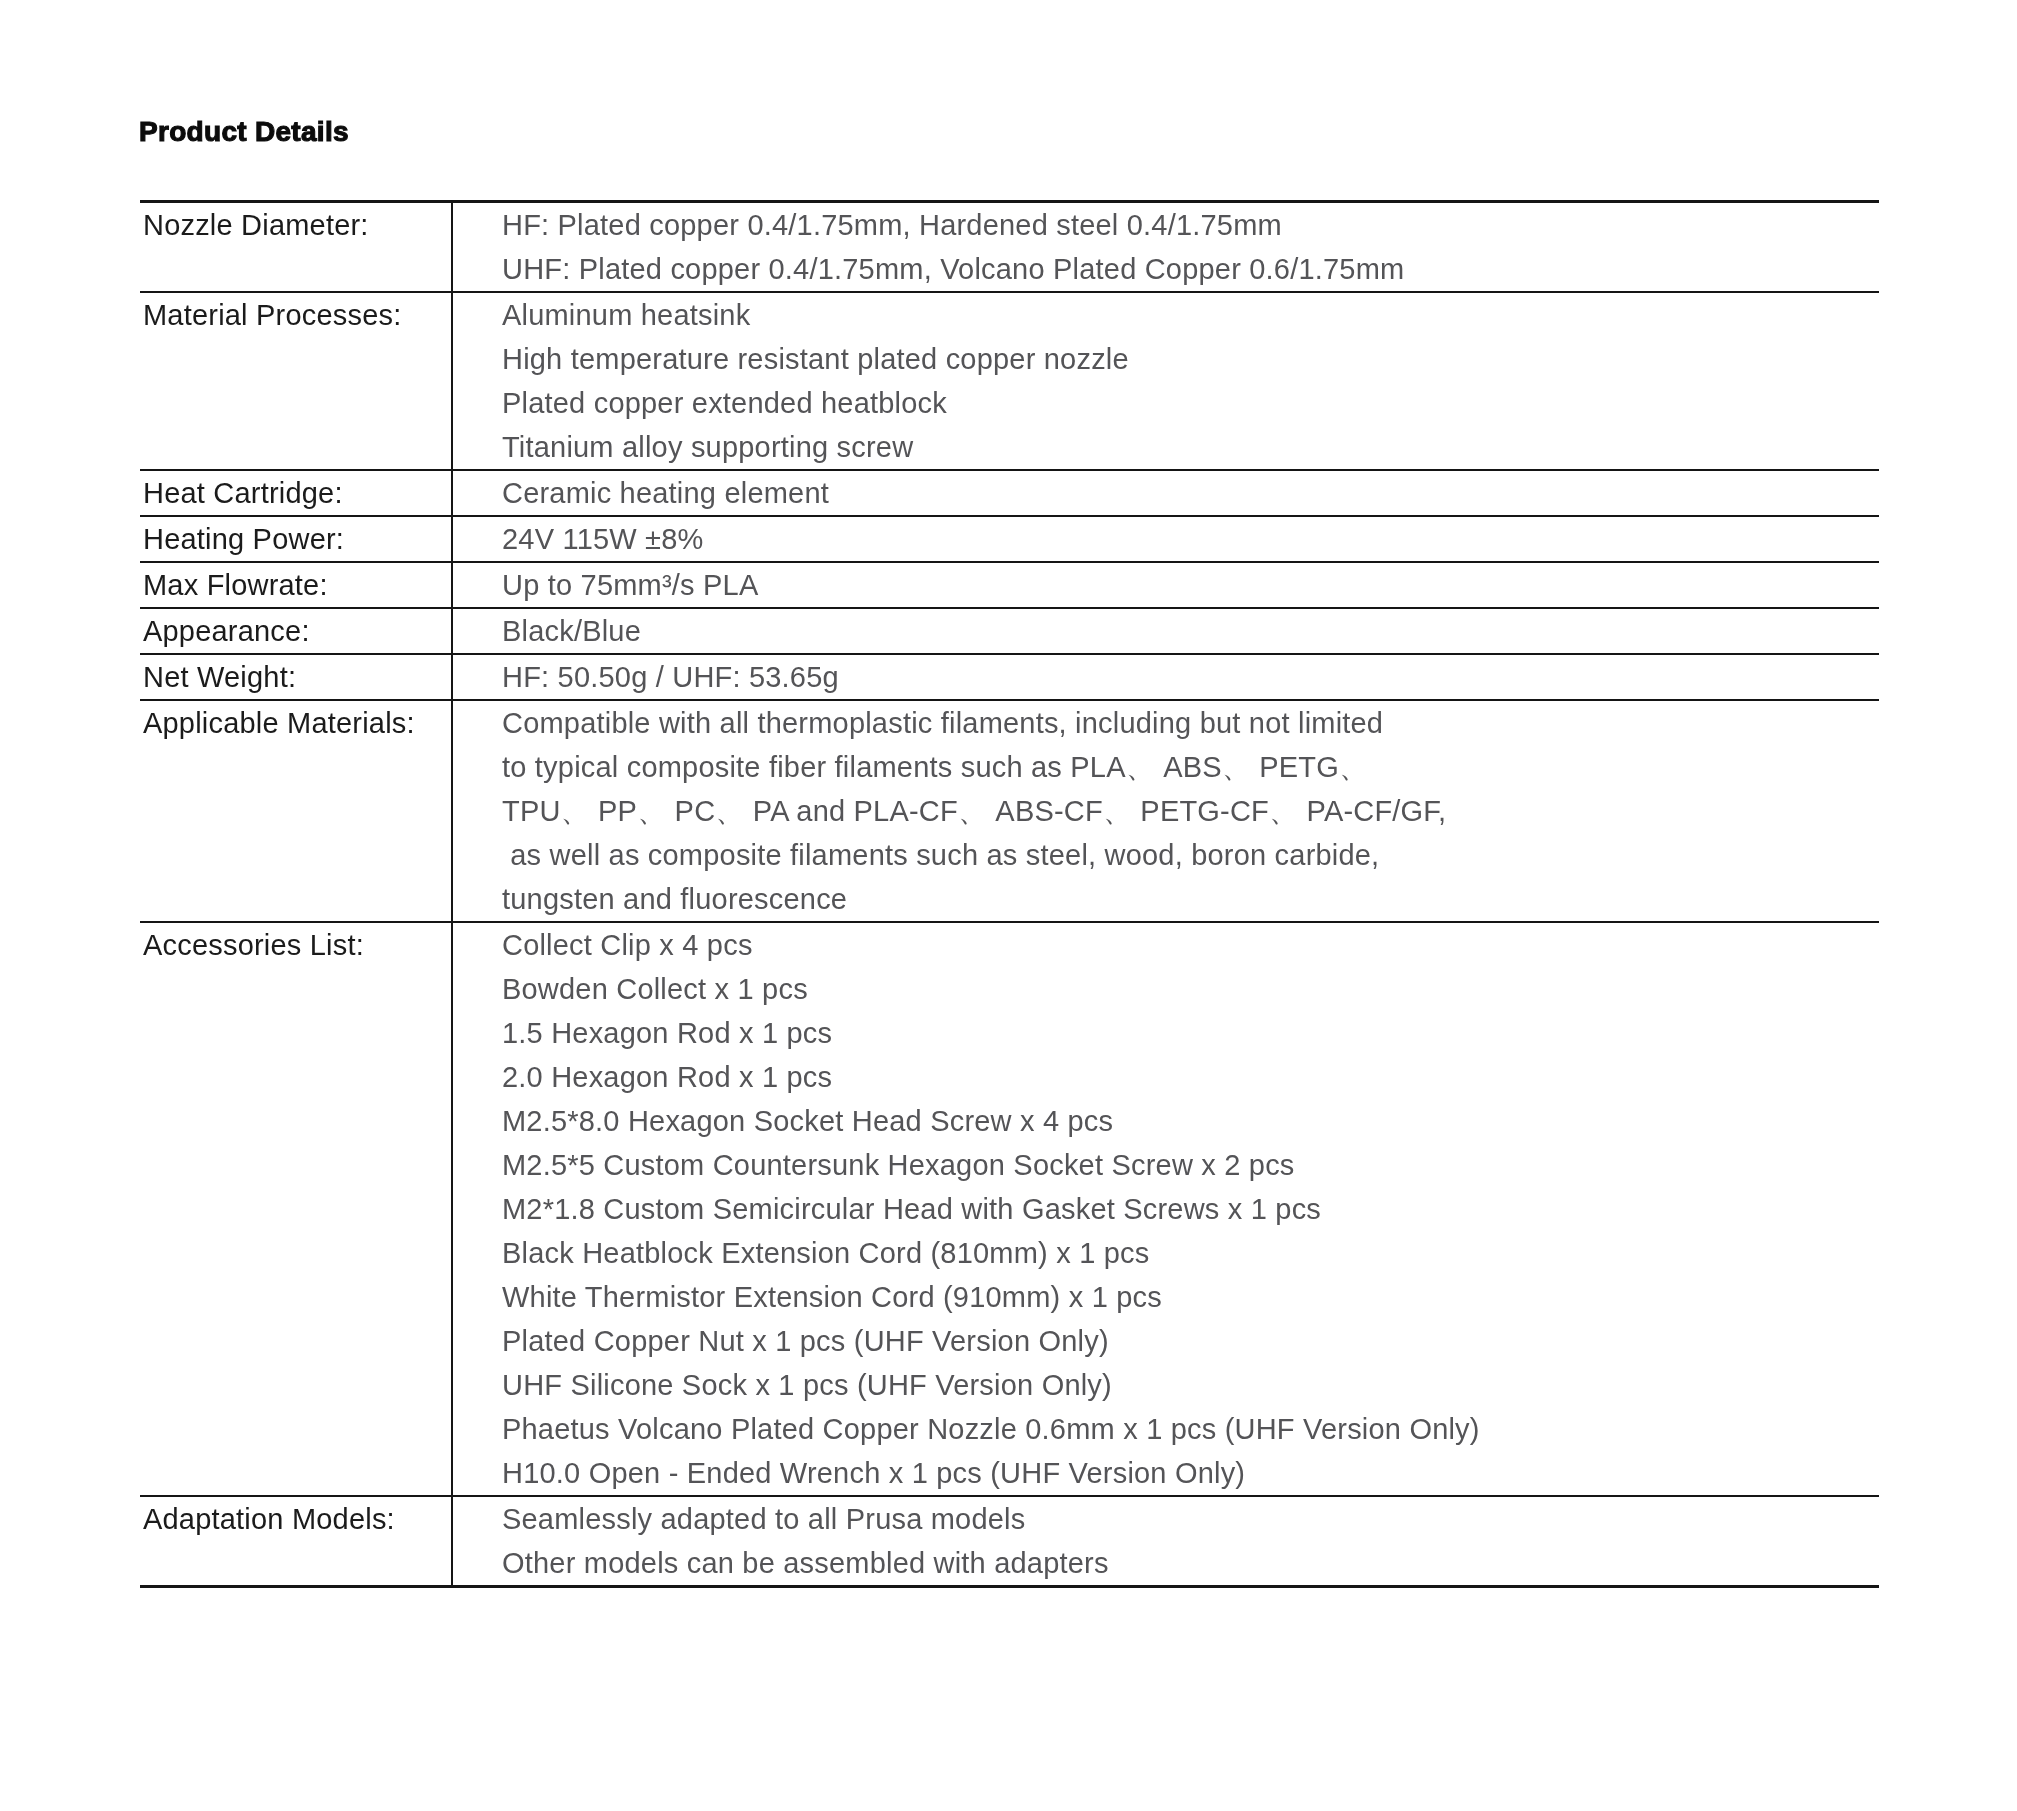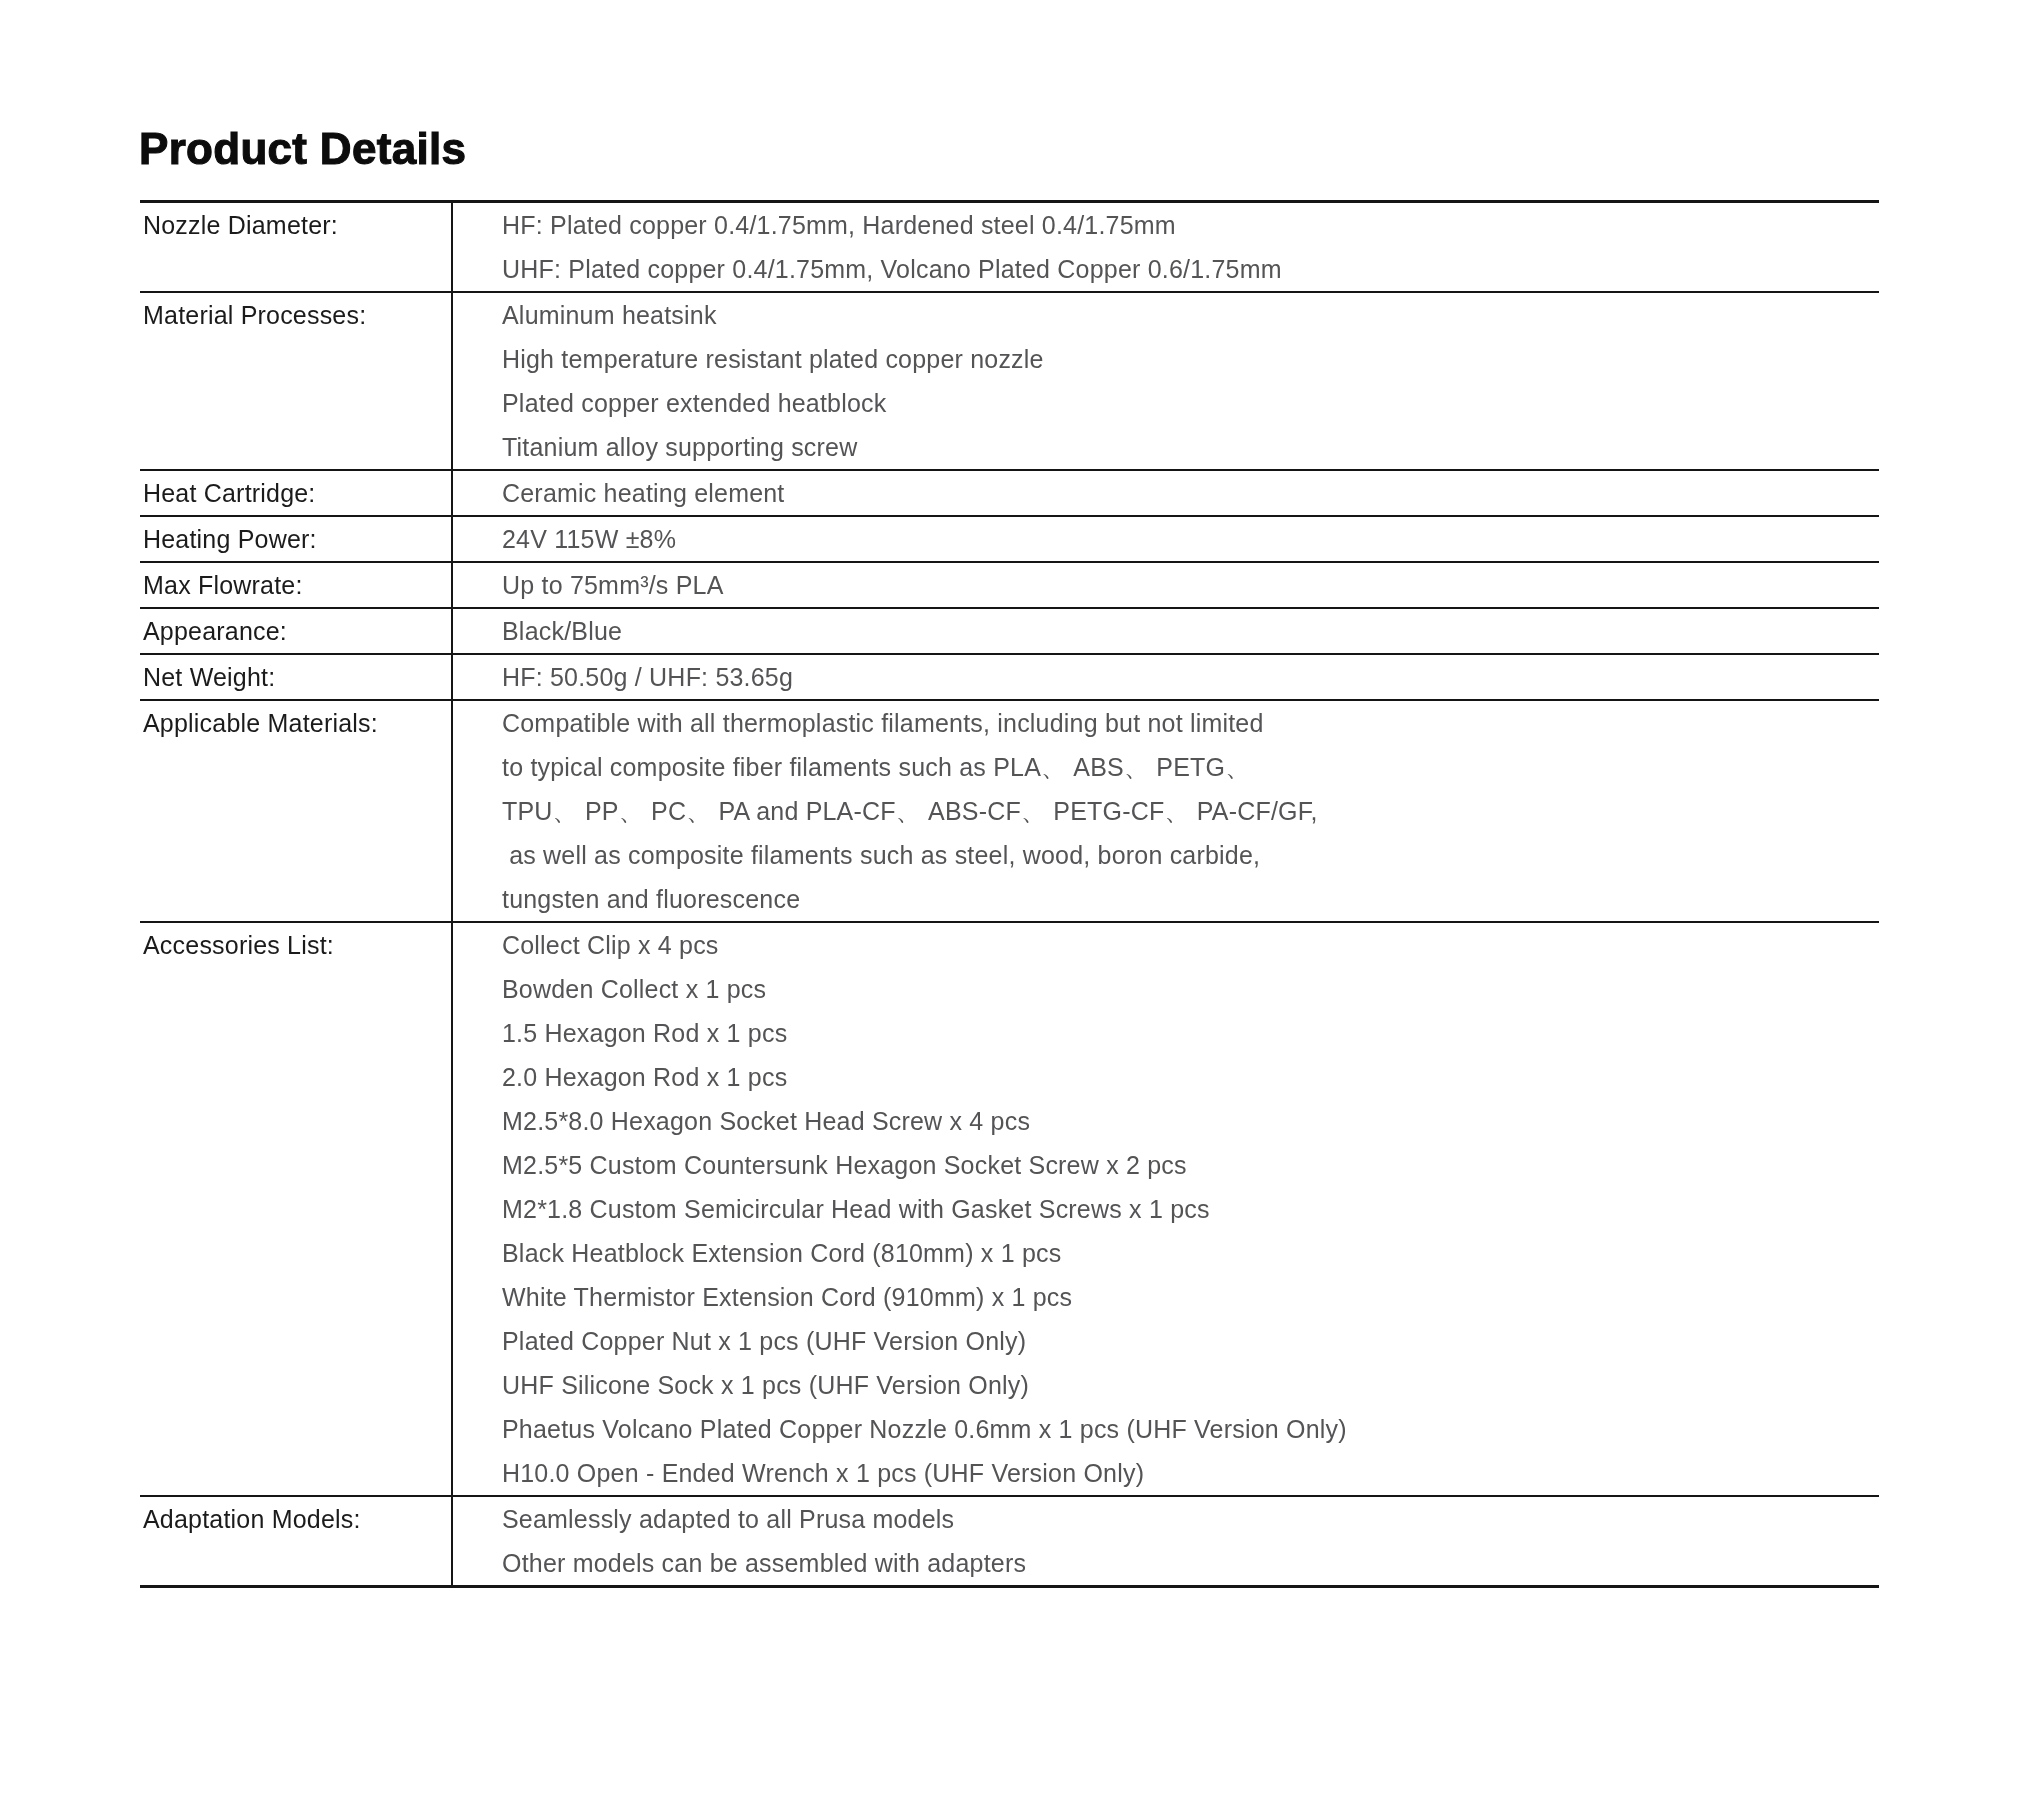--- a/index.html
+++ b/index.html
@@ -3,34 +3,34 @@
 <meta charset="utf-8">
 <style>
   html,body{margin:0;padding:0;background:#ffffff;}
   body{
     position:relative;
     width:2017px;height:1812px;
     font-family:"Liberation Sans","DejaVu Sans",sans-serif;
     -webkit-font-smoothing:antialiased;
   }
   .page-title{
-    position:absolute;left:139px;top:127px;
-    font-size:44px;line-height:1;font-weight:bold;
+    position:absolute;left:139px;top:118px;
+    font-size:28px;line-height:1;font-weight:bold;
     letter-spacing:0.3px;color:#0c0c0c;
     -webkit-text-stroke:1.1px #0c0c0c;
   }
   table.spec{
     position:absolute;left:140px;top:200px;width:1739px;
     border-collapse:collapse;table-layout:fixed;
     border-top:3px solid #151515;border-bottom:3px solid #151515;
   }
   col.c-label{width:312px;}
   tr.spec-row{border-bottom:2px solid #151515;}
   tr.spec-row:last-child{border-bottom:none;}
-  td{vertical-align:top;padding:0;font-size:25px;line-height:44px;}
+  td{vertical-align:top;padding:0;font-size:29px;line-height:44px;}
   td.label{
     color:#1b1b1b;padding-left:3px;letter-spacing:0.2px;
     white-space:pre;
   }
   td.value{
     border-left:2px solid #151515;
     padding-left:49px;color:#545457;letter-spacing:0.2px;
   }
   td.value .vline{white-space:pre;}
 </style>

